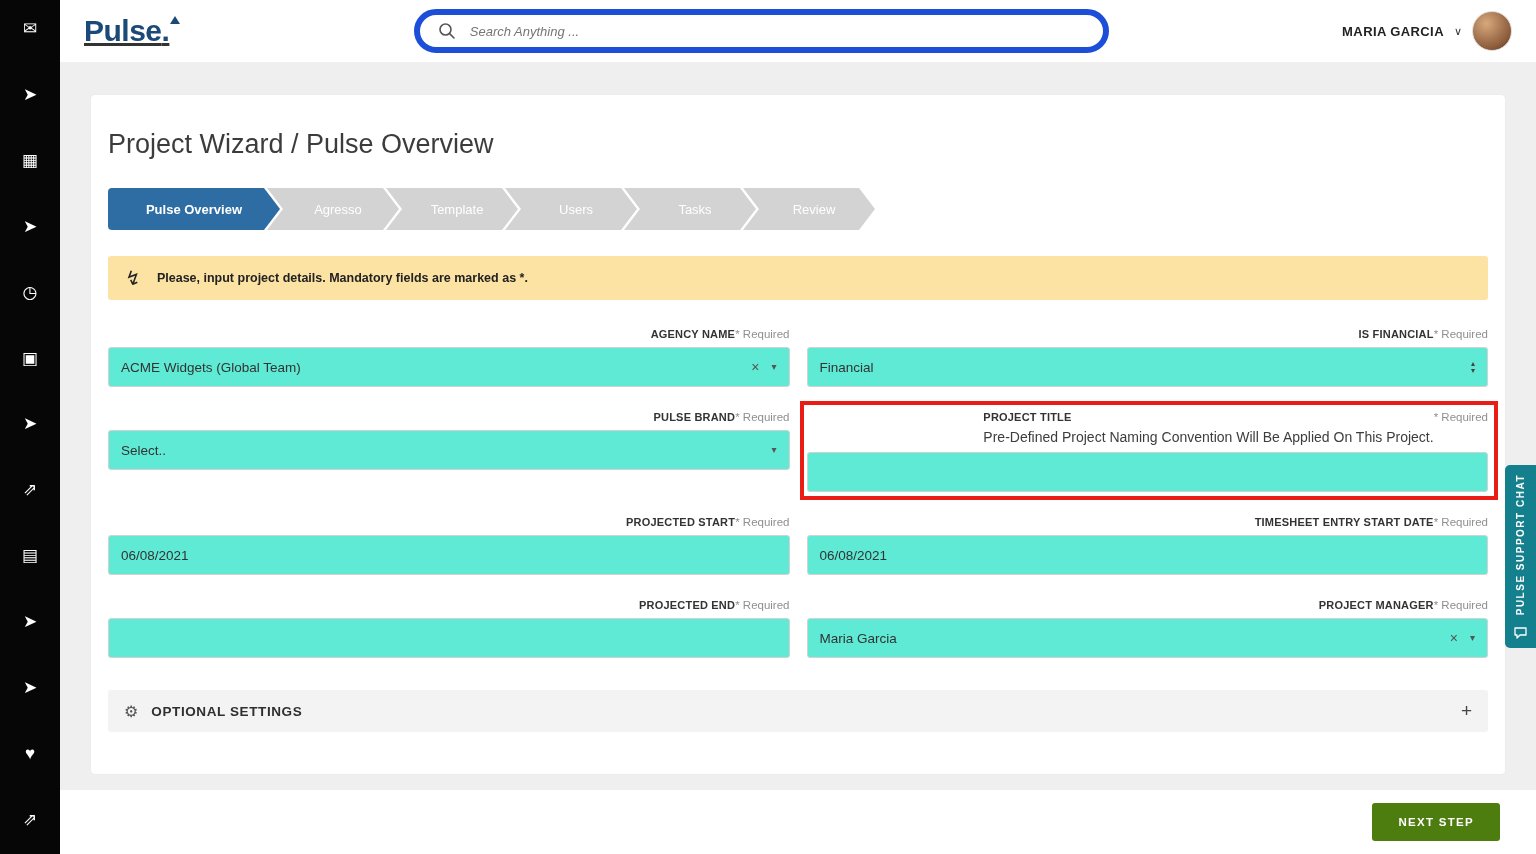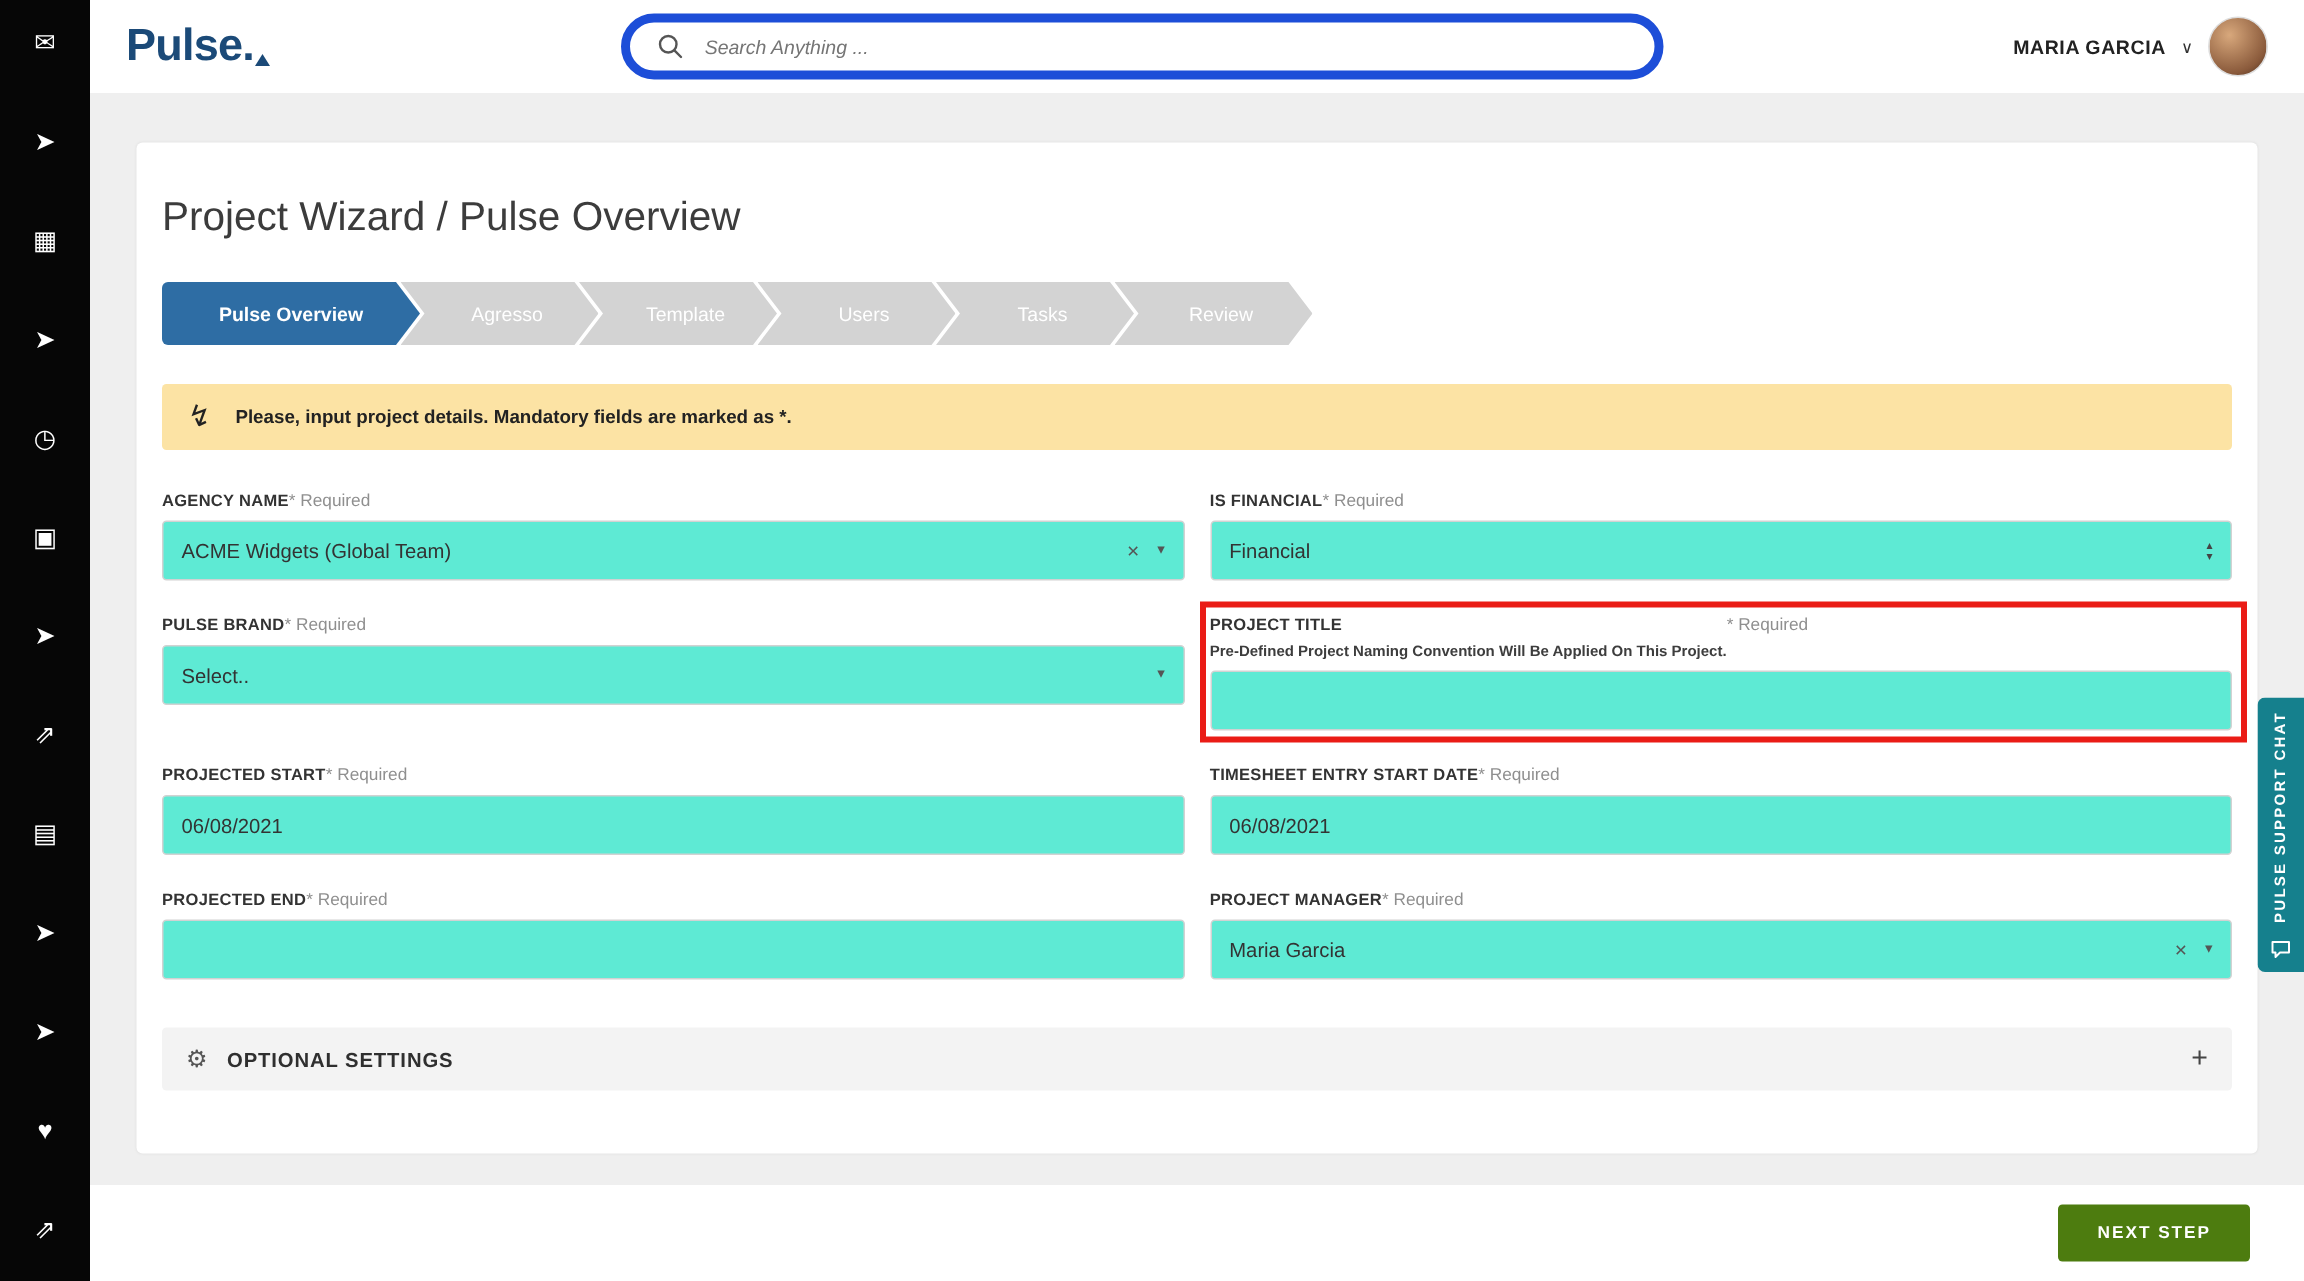--- a/index.html
+++ b/index.html
@@ -22,21 +22,21 @@
     width:24px; text-align:center;
   }
 
   
   .main { flex:1; display:flex; flex-direction:column; min-width:0; }
 
   header {
     height:62px; background:#ffffff; display:flex; align-items:center;
     padding:0 24px; flex-shrink:0;
   }
-  .logo { display:flex; align-items:flex-end; cursor:pointer; }
+  .logo { display:flex; cursor:pointer;text-decoration:underline; }
   .logo-text { font-size:30px; font-weight:bold; color:#1b4a78; letter-spacing:-0.5px; line-height:1; }
   .logo-tri { width:0; height:0; border-left:5px solid transparent; border-right:5px solid transparent;
     border-bottom:8px solid #1b4a78; margin:0 0 2px 1px; }
 
   .search-wrap {
     margin:0 auto; width:695px; height:44px; border:6px solid #1d4ed8; border-radius:22px;
     display:flex; align-items:center; padding:0 18px; gap:12px; background:#fff;
   }
   .search-wrap input {
     border:none; outline:none; flex:1; font-size:13px; font-style:italic; color:#444;
@@ -75,24 +75,24 @@
   
   .notice {
     background:#fce3a4; min-height:44px; border-radius:3px; display:flex; align-items:center;
     padding:0 17px; gap:16px; margin-bottom:28px; font-size:12.5px; font-weight:bold; color:#222;
   }
   .bolt { font-size:19px; font-weight:normal; color:#222; transform:rotate(10deg); }
 
   
   .form-grid { display:grid; grid-template-columns:1fr 1fr; column-gap:17px; row-gap:24px; }
   .field { position:relative; }
-  .frow { display:flex; justify-content:flex-start; align-items:baseline; margin-bottom:7px; }
+  .frow { display:flex; justify-content:flex-end; align-items:baseline; margin-bottom:7px; }
   .lbl-group { display:flex; gap:6px; align-items:baseline;flex-direction:column; }
   label { font-size:11px; font-weight:bold; color:#333; letter-spacing:0.2px; }
-  .note { font-size:10px; font-weight:700; color:#3d3d3d; }
+  .note { font-size:14px; font-weight:400; color:#3d3d3d; }
   .req { font-size:11.5px; color:#8f8f8f; white-space:nowrap; }
   .control {
     height:40px; border:1px solid #d2d2d2; border-radius:3px; background:#5eead4;
     display:flex; align-items:center; justify-content:space-between;
     padding:0 12px; font-size:13.5px; color:#333; cursor:pointer;
   }
   .control .icons { display:flex; gap:12px; align-items:center; color:#555; }
   .x-icon { font-size:14px; line-height:1; }
   .caret-icon { font-size:10px; line-height:1; }
   .spinner { display:flex; flex-direction:column; font-size:8px; line-height:7px; color:#444; }

